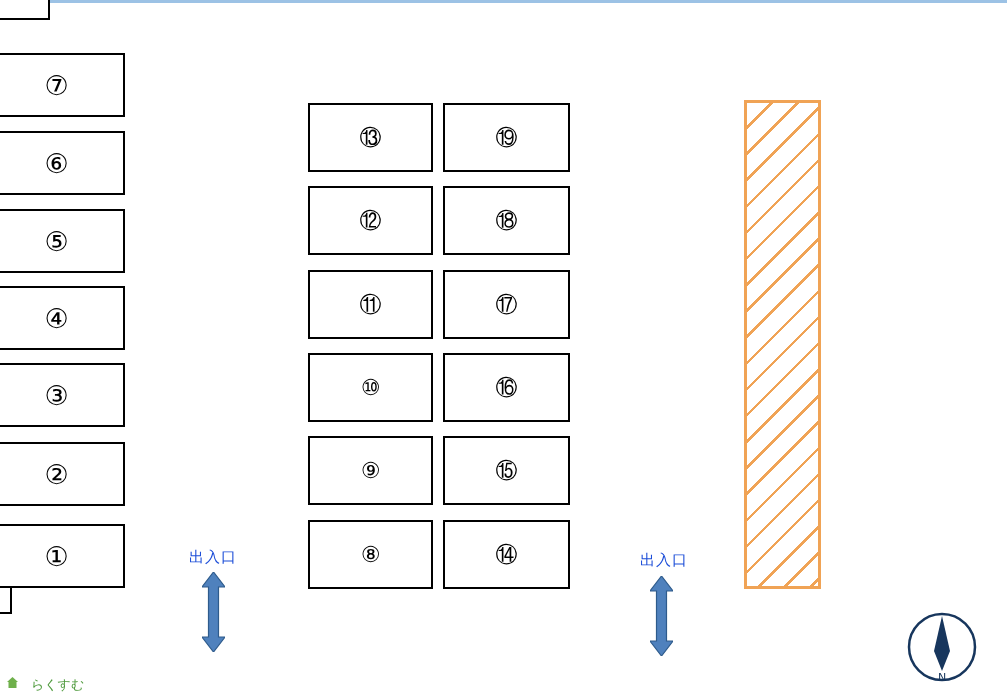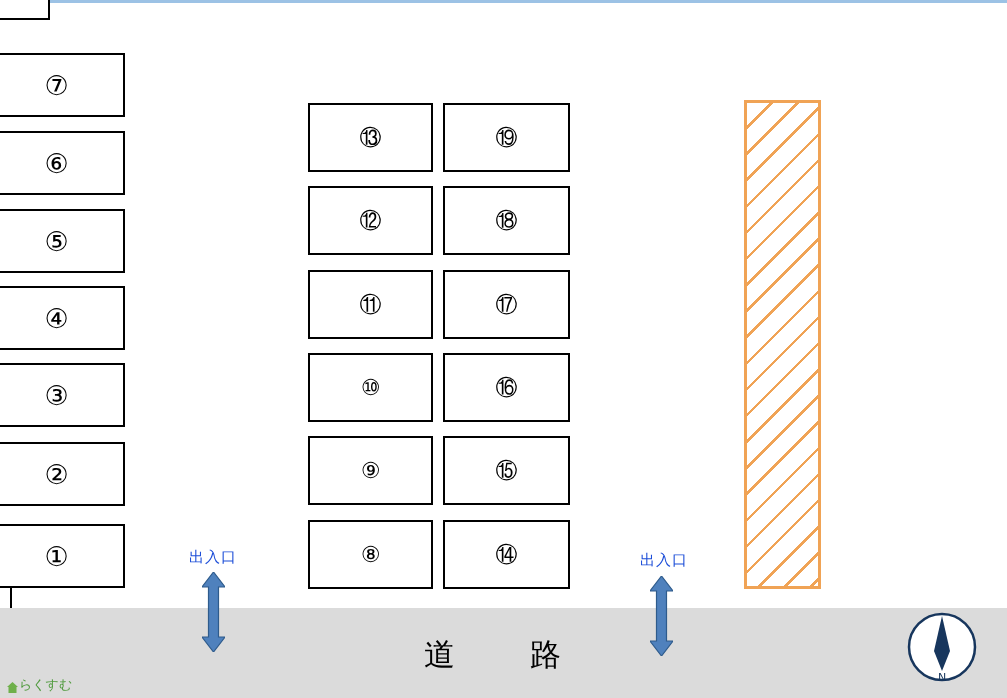--- a/index.html
+++ b/index.html
@@ -31,21 +31,21 @@
   .road{position:absolute;left:0;top:608px;width:1007px;height:90px;background:#DBDBDB;}
   .road-label{
     position:absolute;left:0;top:26px;width:100%;
     text-align:center;font-size:31px;letter-spacing:22px;color:#000;
   }
   .entrance-label{position:absolute;font-size:15px;color:#1d4ed8;letter-spacing:1px;}
   .arrow{position:absolute;width:23px;height:80px;}
   .compass{position:absolute;left:906px;top:611px;width:72px;height:72px;}
   .logo{
     position:absolute;left:6px;top:676px;
-    display:flex;align-items:flex-end;gap:0;
+    display:flex;align-items:flex-start;gap:12px;
     font-size:13px;color:#4E9A3C;
   }
 </style>
 </head>
 <body>
 
 <div class="canvas">
 
   <div class="topline"></div>
 
@@ -107,23 +107,20 @@
     </div>
   <div class="space mid-b" style="top:436px">
       <span>⑮</span>
     </div>
   <div class="space mid-b" style="top:520px">
       <span>⑭</span>
     </div>
 
   <div class="hatch"></div>
 
-  <div class="road">
-    <div class="road-label">道　路</div>
-  </div>
 
   <div class="entrance-label" style="left:189px;top:548px;">出入口</div>
   <svg class="arrow" style="left:202px;top:572px;" viewBox="0 0 23 80">
     <polygon points="11.5,0 23,15 16.5,15 16.5,65 23,65 11.5,80 0,65 6.5,65 6.5,15 0,15" fill="#4F81BD" stroke="#2E5B8C" stroke-width="1.2"></polygon>
   </svg>
 
   <div class="entrance-label" style="left:640px;top:551px;">出入口</div>
   <svg class="arrow" style="left:650px;top:576px;" viewBox="0 0 23 80">
     <polygon points="11.5,0 23,15 16.5,15 16.5,65 23,65 11.5,80 0,65 6.5,65 6.5,15 0,15" fill="#4F81BD" stroke="#2E5B8C" stroke-width="1.2"></polygon>
   </svg>

